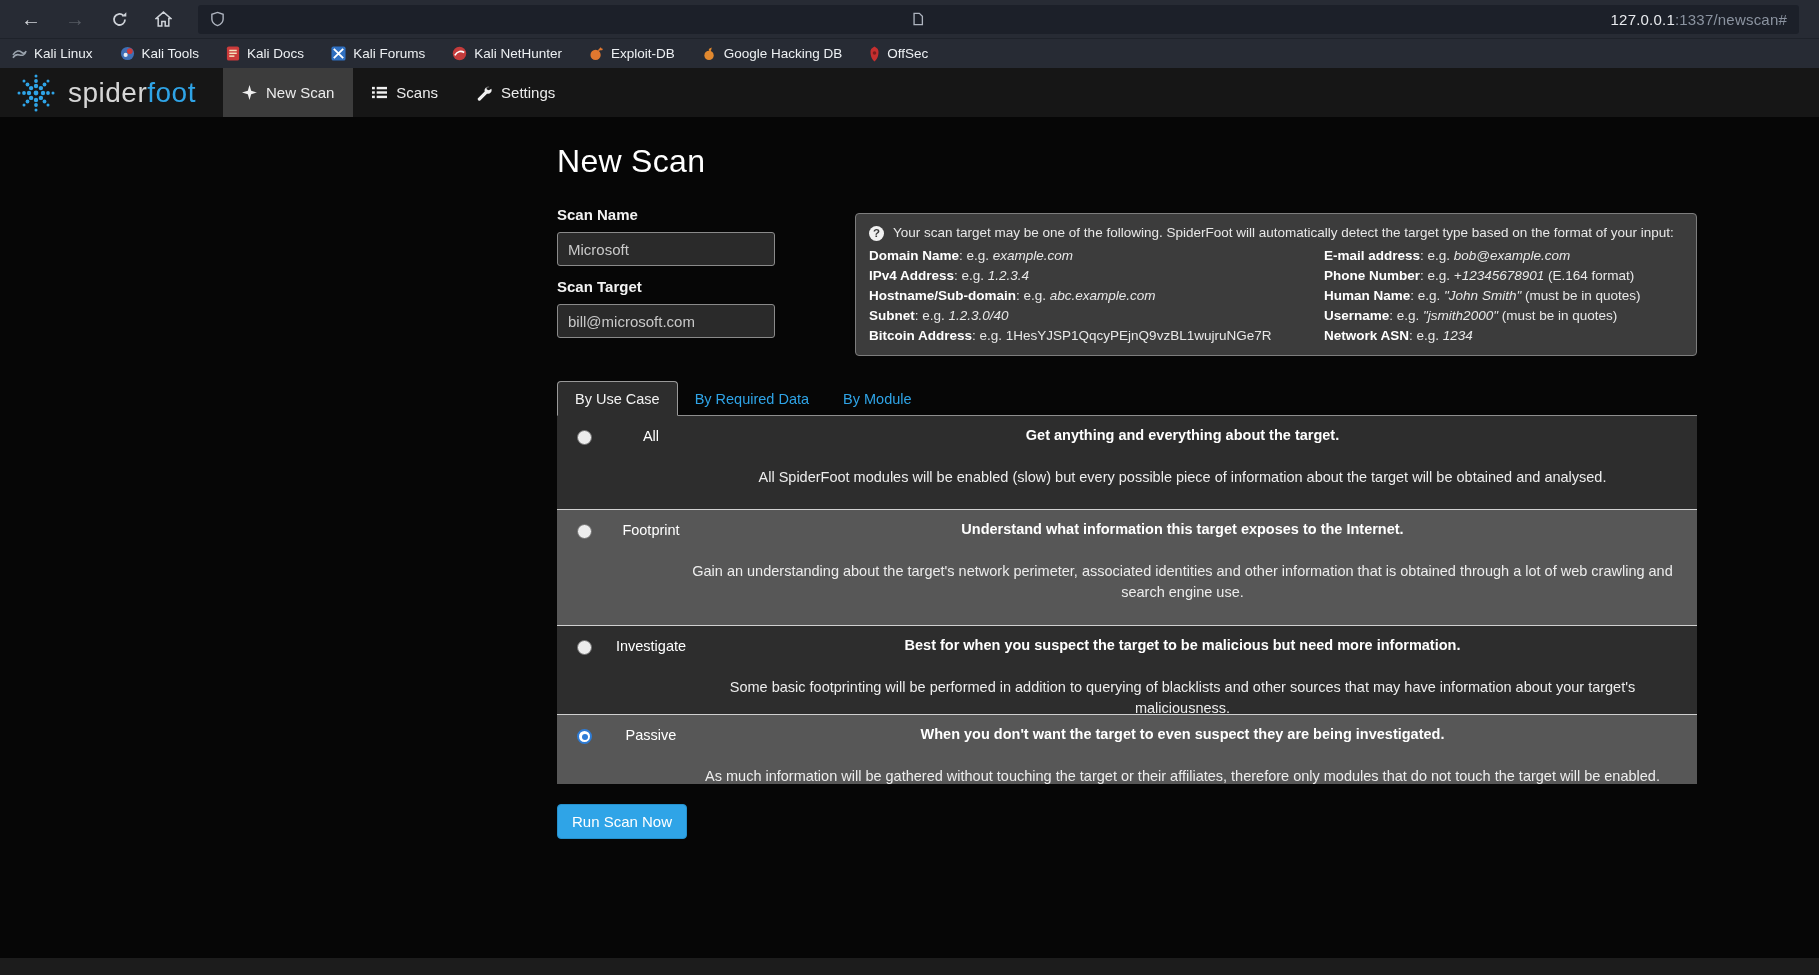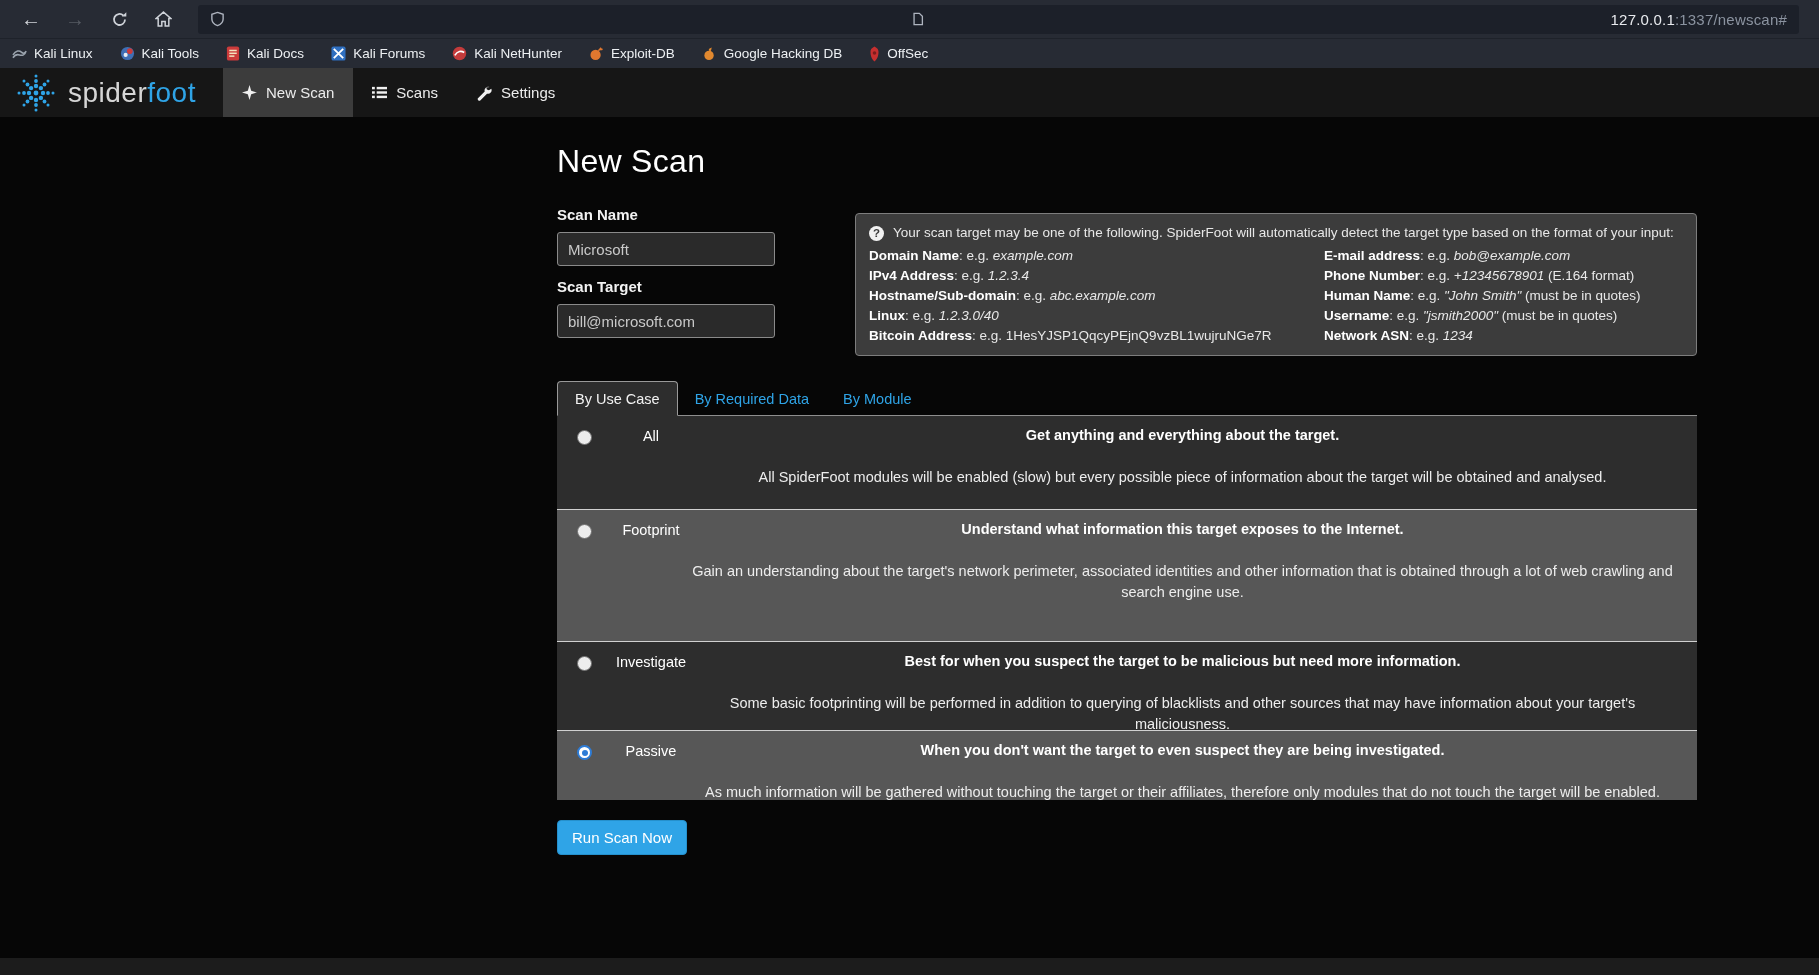--- a/index.html
+++ b/index.html
@@ -80,21 +80,21 @@
   .tab.active {
     background:#2d2d2d; color:#f2f2f2; border:1px solid #999;
     border-bottom:1px solid #2d2d2d; border-radius:4px 4px 0 0; margin-bottom:-1px;
   }
   
   .uc-table { width:1140px; }
   .uc-row { display:flex; padding-top:11px; }
   .uc-row.dark { background:#2d2d2d; }
   .uc-row.light { background:#575757; }
   .uc-row + .uc-row { border-top:1px solid #d0d0d0; }
-  .uc-row.h1 { height:93px; } .uc-row.h2 { height:132px; }
+  .uc-row.h1 { height:93px; } .uc-row.h2 { height:116px; }
   .uc-row.h3 { height:89px; } .uc-row.h4 { height:70px; }
   .uc-radio-cell { width:55px; flex:0 0 auto; display:flex; justify-content:center; padding-top:3px; }
   .radio {
     width:15px; height:15px; border-radius:50%;
     background:#ededed; border:1px solid #6f6f6f; position:relative;
   }
   .radio.checked { background:#ffffff; border:2px solid #2e7cd6; }
   .radio.checked::after {
     content:""; position:absolute; left:2.5px; top:2.5px; right:2.5px; bottom:2.5px;
     background:#2e7cd6; border-radius:50%;
@@ -268,21 +268,21 @@
     <div class="info-box">
       <div class="info-head">
         <span class="q-icon">?</span>
         <span>Your scan target may be one of the following. SpiderFoot will automatically detect the target type based on the format of your input:</span>
       </div>
       <div class="info-cols">
         <div class="info-col-left">
           <div class="info-item"><b>Domain Name</b><span>: e.g. </span><span class="ex">example.com</span></div>
           <div class="info-item"><b>IPv4 Address</b><span>: e.g. </span><span class="ex">1.2.3.4</span></div>
           <div class="info-item"><b>Hostname/Sub-domain</b><span>: e.g. </span><span class="ex">abc.example.com</span></div>
-          <div class="info-item"><b>Linux</b><span>: e.g. </span><span class="ex">1.2.3.0/40</span></div>
+          <div class="info-item"><b>Subnet</b><span>: e.g. </span><span class="ex">1.2.3.0/40</span></div>
           <div class="info-item"><b>Bitcoin Address</b><span>: e.g. </span><span class="ex plain">1HesYJSP1QqcyPEjnQ9vzBL1wujruNGe7R</span></div>
         </div>
         <div class="info-col-right">
           <div class="info-item"><b>E-mail address</b><span>: e.g. </span><span class="ex">bob@example.com</span><span></span></div>
           <div class="info-item"><b>Phone Number</b><span>: e.g. </span><span class="ex">+12345678901</span><span> (E.164 format)</span></div>
           <div class="info-item"><b>Human Name</b><span>: e.g. </span><span class="ex">"John Smith"</span><span> (must be in quotes)</span></div>
           <div class="info-item"><b>Username</b><span>: e.g. </span><span class="ex">"jsmith2000"</span><span> (must be in quotes)</span></div>
           <div class="info-item"><b>Network ASN</b><span>: e.g. </span><span class="ex">1234</span><span></span></div>
         </div>
       </div>

